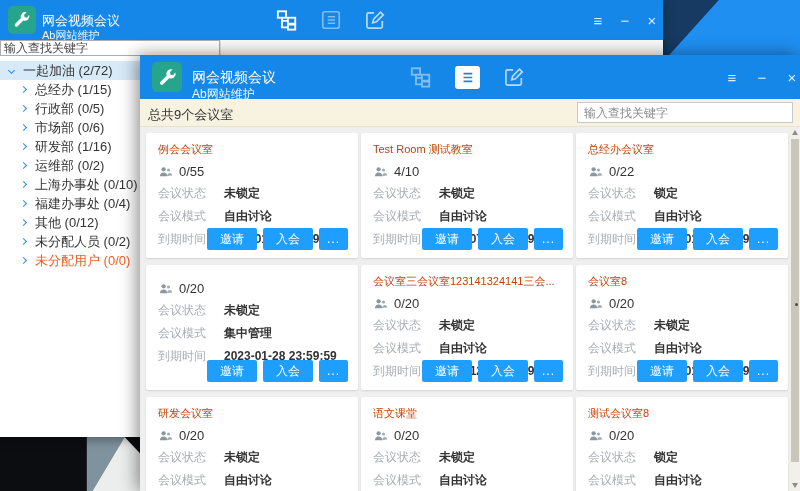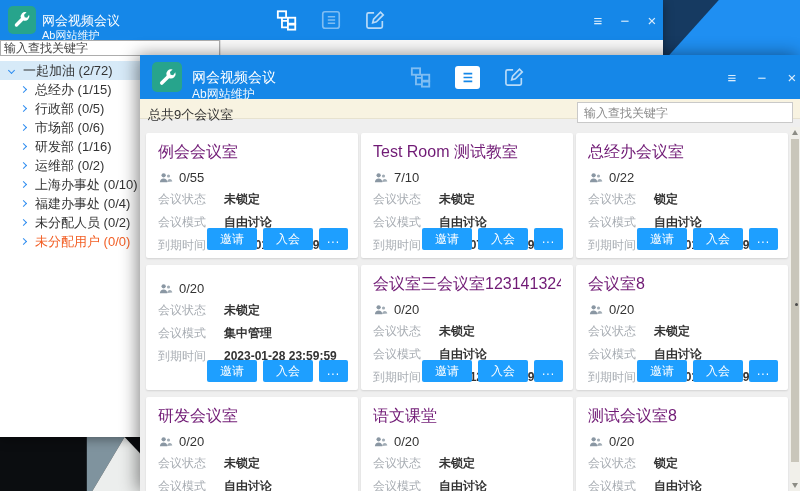--- a/index.html
+++ b/index.html
@@ -74,34 +74,34 @@
   .tree-row.selected { background:#d7eaf8; }
   .chev { width:5px; height:5px; border-right:1.5px solid #2d8cf0;
     border-bottom:1.5px solid #2d8cf0; display:inline-block; flex:none; }
   .chev.right { transform:rotate(-45deg); }
   .chev.down  { transform:rotate(45deg); }
   .tree-row.d0 .chev { margin-left:9px;  margin-right:9px; }
   .tree-row.d1 .chev { margin-left:21px; margin-right:9px; }
   .tree-row.highlight .tree-label { color:#f25e24; }
 
   
-  .wf-toolbar { position:absolute; left:0; top:44px; width:100%; height:20px;
+  .wf-toolbar { position:absolute; left:0; top:44px; width:100%; height:28px;
     background:#f8f3e1; border-bottom:1px solid #e7e2cf; }
   .wf-summary { position:absolute; left:8px; top:7px; font-size:13px; color:#333; }
   .wf-search { position:absolute; right:7px; top:3px; width:216px; height:21px;
     border:1px solid #c9c9c9; background:#fff; font-size:12px; padding:0 6px;
     color:#333; font-family:"Liberation Sans", sans-serif; }
   .wf-search::placeholder { color:#8a8a8a; opacity:1; }
 
   .wf-main { position:absolute; left:0; top:72px; right:0; bottom:0; overflow:hidden; }
   .cards { display:grid; grid-template-columns:repeat(3,212px); gap:7px 3px;
     padding:6px 0 0 6px; }
   .card { width:212px; height:125px; background:#fff; position:relative;
     padding:9px 12px; border-radius:2px; box-shadow:0 1px 2px rgba(0,0,0,.12); }
-  .room-title { font-size:16px; color:#701a75; white-space:nowrap; overflow:hidden; }
+  .room-title { font-size:11px; color:#c2410c; white-space:nowrap; overflow:hidden; }
   .room-occ { display:flex; align-items:flex-start; gap:6px; margin-top:7px;
     font-size:13px; color:#333; }
   .room-occ svg { width:15px; height:15px; }
   .room-row { display:flex; margin-top:6px; font-size:12px; align-items:baseline; }
   .room-label { color:#a9aeb4; width:58px; margin-right:8px; flex:none; }
   .room-value { color:#333; font-weight:bold;text-align:right; }
   .room-actions { position:absolute; right:10px; bottom:8px; display:flex; gap:6px; }
   .btn { background:#1e9fff; color:#fff; font-size:12px; height:22px; border:none;
     border-radius:2px; padding:0 13px; line-height:22px; cursor:pointer;
     font-family:"Liberation Sans", sans-serif; }
@@ -199,20 +199,24 @@
         <div class="tree-row d1">
     <span class="chev right"></span>
     <span class="tree-label">上海办事处 (0/10)</span>
   </div>
         <div class="tree-row d1">
     <span class="chev right"></span>
     <span class="tree-label">福建办事处 (0/4)</span>
   </div>
         <div class="tree-row d1">
     <span class="chev right"></span>
+    <span class="tree-label">其他 (0/12)</span>
+  </div>
+        <div class="tree-row d1">
+    <span class="chev right"></span>
     <span class="tree-label">未分配人员 (0/2)</span>
   </div>
         <div class="tree-row d1 highlight">
     <span class="chev right"></span>
     <span class="tree-label">未分配用户 (0/0)</span>
   </div>
       </div>
   </div>
 </div>
 
@@ -294,21 +298,21 @@
   </div>
         <div class="card">
     <div class="room-title">Test Room 测试教室</div>
     <div class="room-occ">
       <svg viewBox="0 0 24 24" fill="#8a97a3">
               <circle cx="9" cy="8.5" r="3.4"></circle>
               <path d="M3 19.5c0-3.4 2.7-6.1 6-6.1s6 2.7 6 6.1z"></path>
               <circle cx="16.8" cy="9.5" r="2.5" opacity=".8"></circle>
               <path d="M14.6 19c.3-2.8 2.1-4.7 4.4-4.7 2 0 3.5 1.5 3.9 3.9z" opacity=".8"></path>
             </svg>
-      <span>7/10</span>
+      <span>4/10</span>
     </div>
     <div class="room-row">
       <span class="room-label">会议状态</span>
       <span class="room-value">未锁定</span>
     </div>
     <div class="room-row">
       <span class="room-label">会议模式</span>
       <span class="room-value">自由讨论</span>
     </div>
     <div class="room-row">

